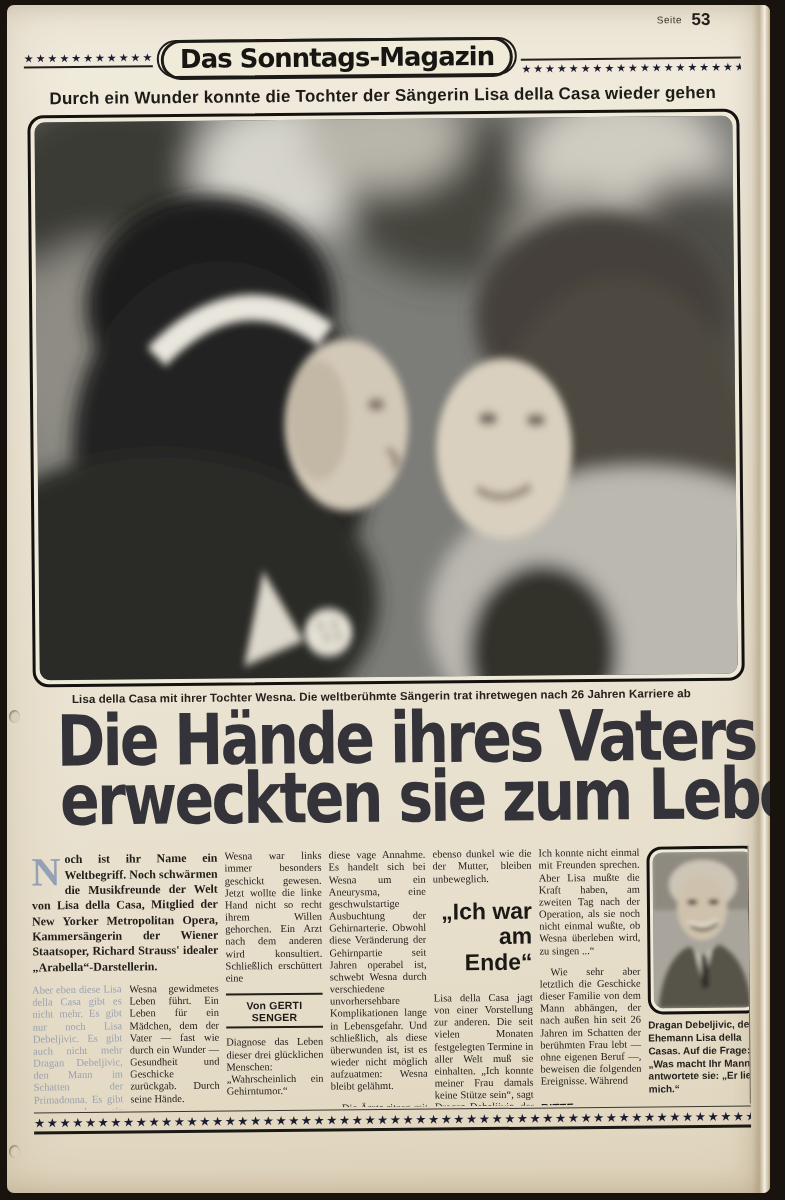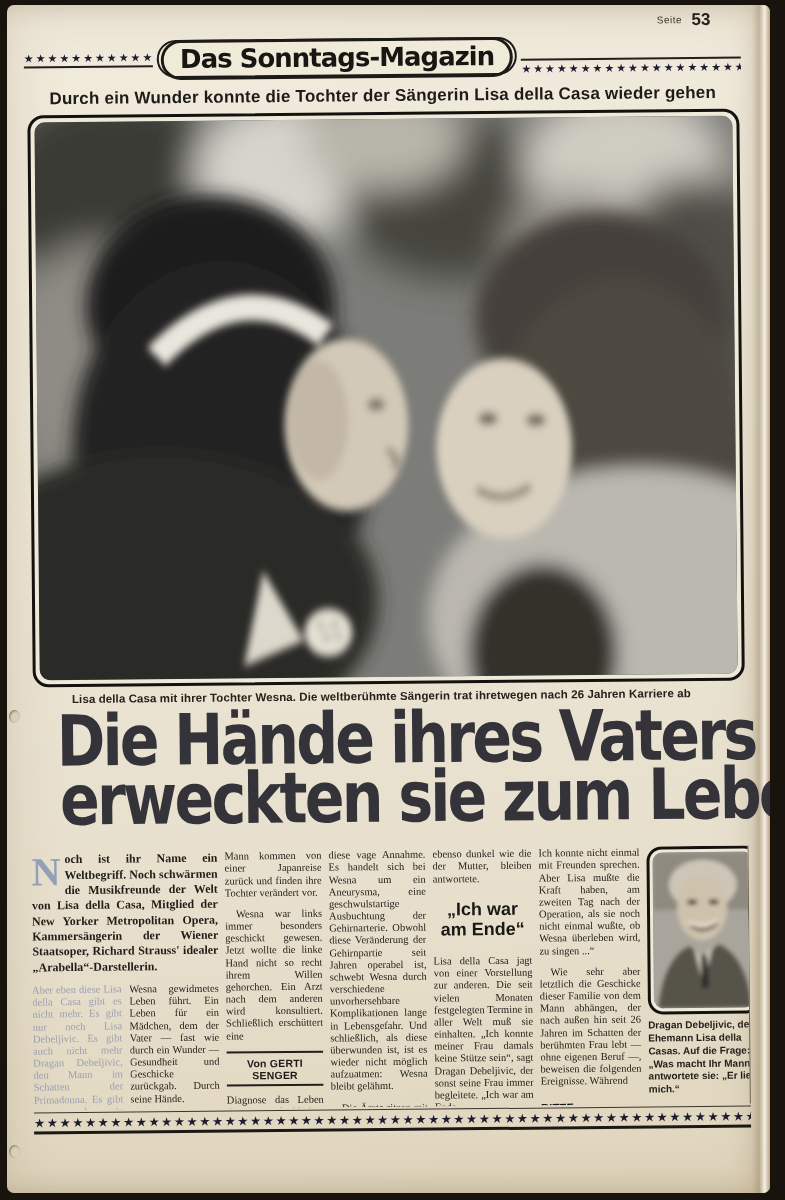--- a/index.html
+++ b/index.html
@@ -69,22 +69,22 @@
   .subcol { flex:1; }
   .faded { color:#8d97ab; opacity:.85; transform:rotate(-.4deg); }
 
   .col2 { flex:0 0 97px; } .col3 { flex:0 0 97px; } .col4 { flex:0 0 99px; } .col5 { flex:0 0 101px; }
   .col6 { flex:0 0 122px; font-family:"Liberation Sans", sans-serif; }
 
   .byline-box { border-top:2px solid #23201b; border-bottom:2px solid #23201b; padding:4px 0 3px;
     font-family:"Liberation Sans", sans-serif; font-size:10.5px; font-weight:bold; color:#1d1b18;
     text-align:center; margin:4px 0 8px; letter-spacing:.2px; }
 
-  .subhead { font-family:"Liberation Sans", sans-serif; font-size:18px; font-weight:bold; color:#1b1916;
-    line-height:1.12; margin:14px 0 16px; text-align:center; }
+  .subhead { font-family:"Liberation Sans", sans-serif; font-size:23px; font-weight:bold; color:#1b1916;
+    line-height:1.12; margin:14px 0 16px; text-align:right; }
 
   .continue-note { font-family:"Liberation Sans", sans-serif; font-size:11px; font-weight:bold;
     color:#1d1b18; margin-top:14px; letter-spacing:.3px; }
 
   .portrait-frame { width:112px; border:3px solid #14120f; border-radius:15px; padding:3px; background:#efe9da; height:168px; }
   .portrait-inner { width:100%; height:100%; border-radius:10px; overflow:hidden; background:#9a9a9a; }
   .portrait-inner svg { width:100%; height:100%; display:block; }
   .portrait-caption { font-size:10px; font-weight:bold; line-height:1.28; color:#25221d; margin-top:5px; text-align:left; }
 
   
@@ -195,34 +195,33 @@
             <p>Aber eben diese Lisa della Casa gibt es nicht mehr. Es gibt nur noch Lisa Debeljivic. Es gibt auch nicht mehr Dragan Debeljivic, den Mann im Schatten der Primadonna. Es gibt nur noch ein Ehepaar, das in einem Haus in Calpe an der spanischen Costa Blanca ein zurückgezogenes, ganz der Tochter</p>
           </div>
           <div class="col subcol">
             <p>Wesna gewidmetes Leben führt. Ein Leben für ein Mädchen, dem der Vater — fast wie durch ein Wunder — Gesundheit und Geschicke zurückgab. Durch seine Hände.</p>
 
           </div>
         </div>
       </div>
 
       <div class="col col2">
-        <p>Mann kommen von einer Japanreise zurück und finden ihre Tochter verändert vor.</p>
         <p>Wesna war links immer besonders geschickt gewesen. Jetzt wollte die linke Hand nicht so recht ihrem Willen gehorchen. Ein Arzt nach dem anderen wird konsultiert. Schließlich erschüttert eine</p>
         <div class="byline-box">Von GERTI SENGER</div>
         <p>Diagnose das Leben dieser drei glücklichen Menschen: „Wahrscheinlich ein Gehirntumor.“</p>
 
       </div>
 
       <div class="col col3">
         <p>diese vage Annahme. Es handelt sich bei Wesna um ein Aneurysma, eine geschwulstartige Ausbuchtung der Gehirnarterie. Obwohl diese Veränderung der Gehirnpartie seit Jahren operabel ist, schwebt Wesna durch verschiedene unvorhersehbare Komplikationen lange in Lebensgefahr. Und schließlich, als diese überwunden ist, ist es wieder nicht möglich aufzuatmen: Wesna bleibt gelähmt.</p>
         <p>Die Ärzte ritzen mit Nadeln ihre Fußsohlen — sie rührt sich nicht. Ihre Augen,</p>
       </div>
 
       <div class="col col4">
-        <p>ebenso dunkel wie die der Mutter, bleiben antwortete.</p>
+        <p>ebenso dunkel wie die der Mutter, bleiben unbeweglich.</p>
         <div class="subhead">„Ich war am Ende“</div>
         <p>Lisa della Casa jagt von einer Vorstellung zur anderen. Die seit vielen Monaten festgelegten Termine in aller Welt muß sie einhalten. „Ich konnte meiner Frau damals keine Stütze sein“, sagt Dragan Debeljivic, der sonst seine Frau immer begleitete. „Ich war am Ende.</p>
       </div>
 
       <div class="col col5">
         <p>Ich konnte nicht einmal mit Freunden sprechen. Aber Lisa mußte die Kraft haben, am zweiten Tag nach der Operation, als sie noch nicht einmal wußte, ob Wesna überleben wird, zu singen ...“</p>
         <p>Wie sehr aber letztlich die Geschicke dieser Familie von dem Mann abhängen, der nach außen hin seit 26 Jahren im Schatten der berühmten Frau lebt — ohne eigenen Beruf —, beweisen die folgenden Ereignisse. Während</p>
         <div class="continue-note">BITTE UMBLÄTTERN</div>
       </div>
 

